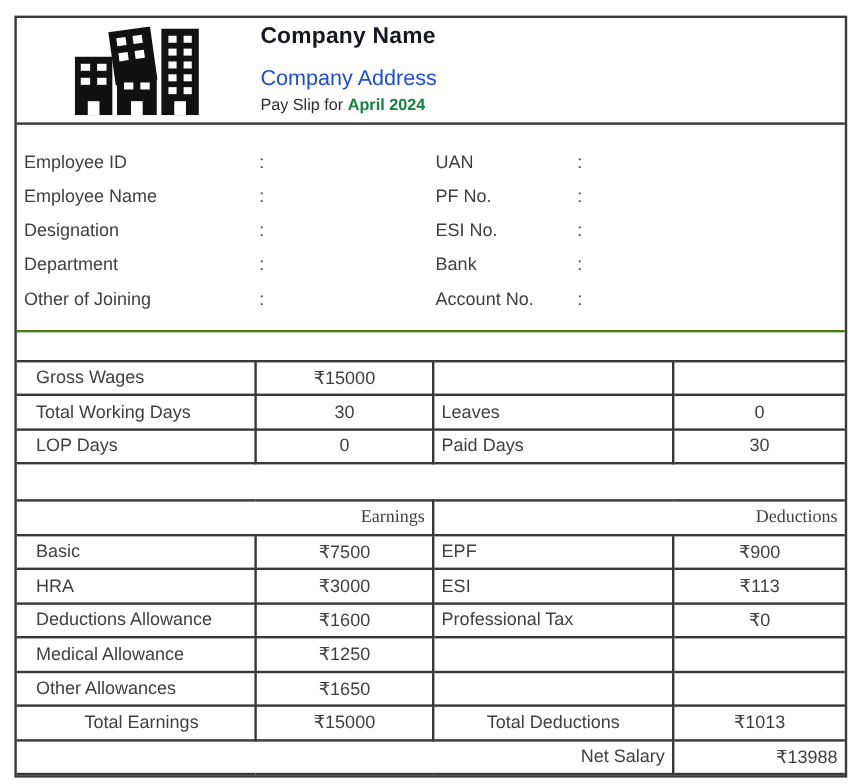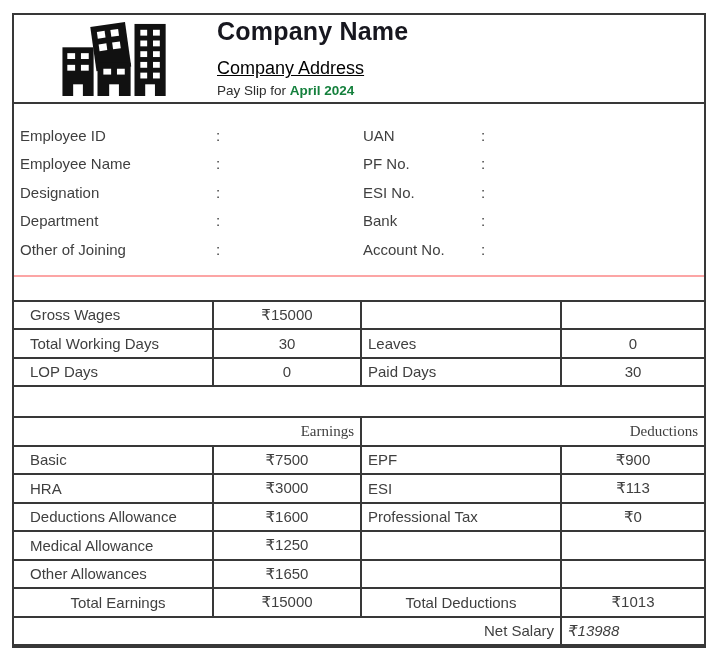--- a/index.html
+++ b/index.html
@@ -13,29 +13,29 @@
     box-sizing:border-box;border:2px solid #383838;background:#fff;
   }
 
   
   .header{
     display:flex;align-items:center;height:87px;
     border-bottom:2px solid #383838;
   }
   .icon-wrap{width:203px;display:flex;justify-content:center;align-items:center;flex:0 0 auto;}
   .header-text{display:flex;flex-direction:column;justify-content:center;}
-  .company-name{font-size:25px;font-weight:bold;color:#17171f;letter-spacing:.2px;line-height:1.1;}
-  .company-address{font-size:18px;color:#000000;margin-top:14px;line-height:1.1;text-decoration:underline;}
+  .company-name{font-size:19px;font-weight:bold;color:#17171f;letter-spacing:.2px;line-height:1.1;}
+  .company-address{font-size:18px;color:#1d4ed8;margin-top:14px;line-height:1.1;}
   .payslip-line{font-size:13.5px;color:#2d2d2d;margin-top:5px;line-height:1.1;}
   .payslip-line .bold{font-weight:bold;color:#15803d;}
 
   
   .emp-section{
     display:flex;padding:17px 0 11px 0;
-    border-bottom:2px solid #fca5a5;
+    border-bottom:2px solid #4d7c0f;
   }
   .emp-col-left{width:347px;flex:0 0 auto;}
   .emp-col-right{flex:1;}
   .emp-row{display:flex;align-items:center;height:28.5px;font-size:15px;color:#3f3f3f;}
   .emp-col-left .emp-label{width:196px;padding-left:6px;}
   .emp-col-right .emp-label{width:118px;padding-left:2px;}
   .emp-colon{color:#3f3f3f;}
 
   
   .gap1{height:23px;}
@@ -47,21 +47,21 @@
     padding:0 6px;overflow:hidden;white-space:nowrap;
   }
   table.grid td:first-child,table.grid th:first-child{border-left:none;padding-left:16px;}
   table.grid td:last-child,table.grid th:last-child{border-right:none;}
   .cell-label{text-align:left;}
   .cell-value{text-align:center;}
   .sec-head{font-weight:bold;color:#1c1c1c;text-align:right;font-size:15.5px;font-family:Liberation Serif, serif;}
   .totals-row td{font-weight:bold;color:#1c1c1c;text-align:center;height:28px;}
   .net-row td{font-weight:bold;color:#1c1c1c;height:33px;font-size:16px;}
   .net-label{text-align:right;padding-right:16px;}
-  .net-value{text-align:left;font-style:italic;}
+  .net-value{text-align:right;}
 </style>
 </head>
 <body>
 
 <div class="payslip">
 
   <div class="header">
     <div class="icon-wrap">
       <svg width="108" height="74" viewBox="0 0 110 76">
 

